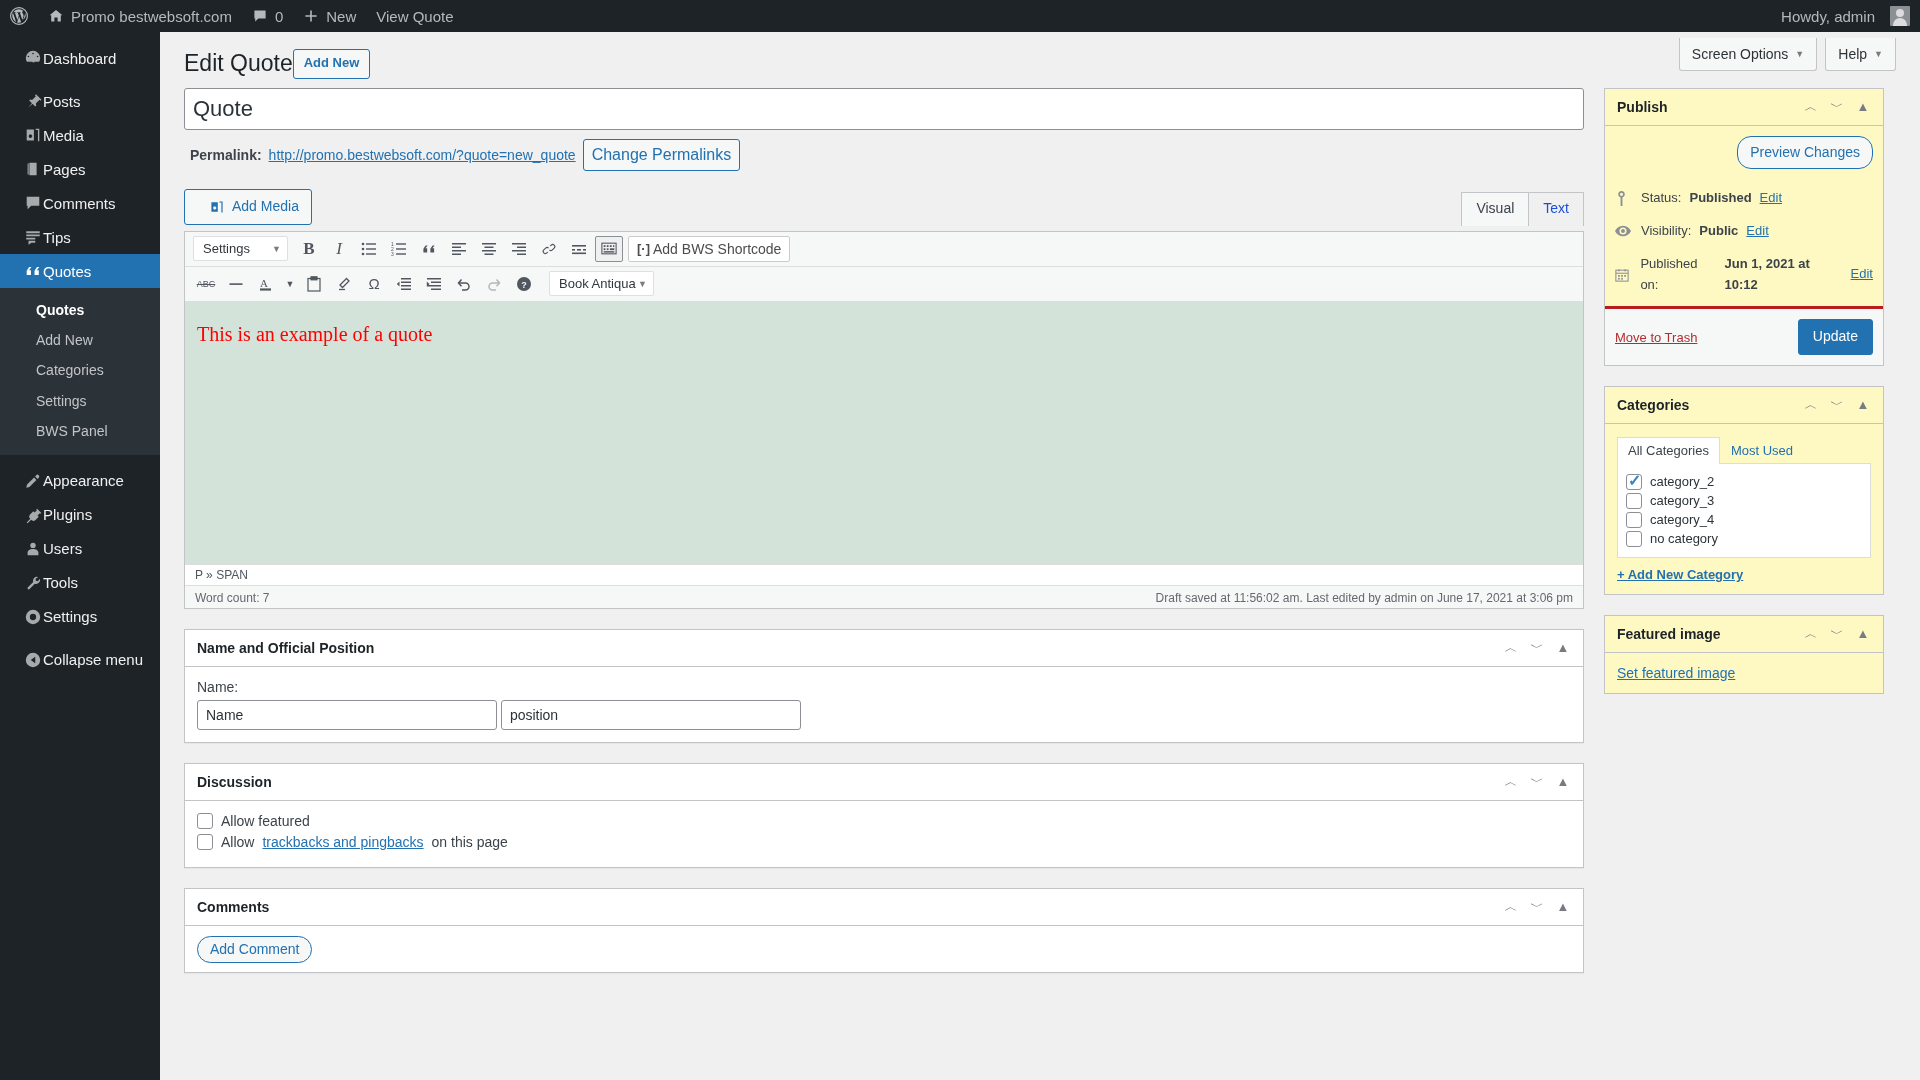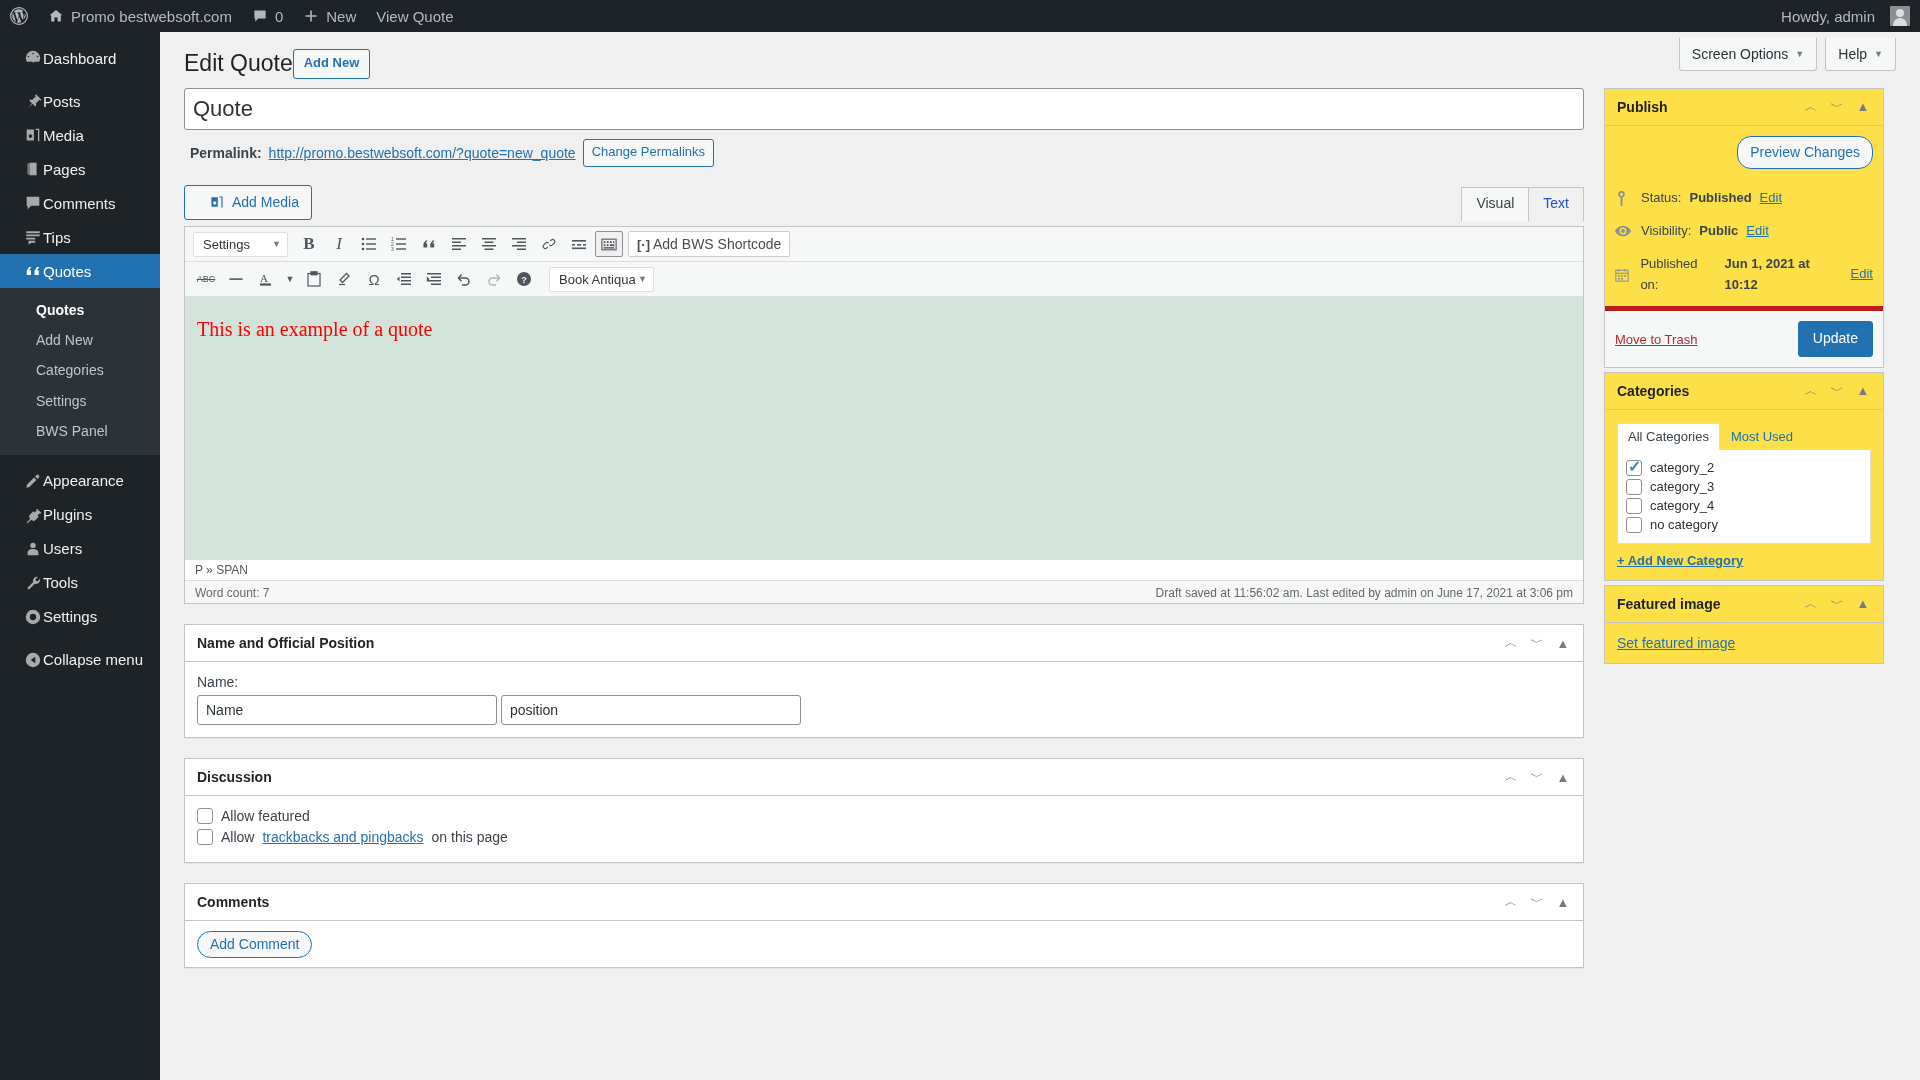--- a/index.html
+++ b/index.html
@@ -125,21 +125,21 @@
     padding: 9px 0 2px 6px; font-size: 14px; color: #3c434a;
     display: flex; align-items: center; gap: 7px;
   }
   .permalink-row strong { font-weight: 700; }
   .permalink-link {
     color: #2271b1; text-decoration: underline; cursor: pointer;
   }
   .small-btn {
     border: 1px solid #2271b1; border-radius: 3px;
     background: #f6f7f7; color: #2271b1;
-    font-size: 13px; padding: 2px 8px 3px; cursor: pointer; line-height: 1.6;
+    font-size: 16px; padding: 2px 8px 3px; cursor: pointer; line-height: 1.6;
   }
 
   
   #editor-wrap { margin-top: 16px; position: relative; }
   .media-row { display: flex; align-items: flex-end; justify-content: space-between; }
   .add-media-btn {
     border: 1px solid #2271b1; border-radius: 3px; background: #f6f7f7;
     color: #2271b1; font-size: 14px; padding: 5px 12px 6px 24px;
     cursor: pointer; display: flex; align-items: center; gap: 7px; line-height: 1.6;
   }
@@ -224,32 +224,32 @@
     font-size: 16px; color: #3582c4; font-weight: 700;
   }
   .inline-link { color: #2271b1; text-decoration: underline; cursor: pointer; }
   .btn-secondary {
     border: 1px solid #2271b1; border-radius: 14px; background: #f6f7f7;
     color: #2271b1; font-size: 14px; padding: 4px 12px 5px; cursor: pointer;
     line-height: 1.6;
   }
 
   
-  .side-box { background: #fde047; border: 1px solid #c3c4c7; margin-bottom: 4px; }
+  .side-box { background: #fef9c3; border: 1px solid #c3c4c7; margin-bottom: 20px; }
   .pub-actions { padding: 10px 10px 10px; display: flex; justify-content: flex-end; }
   .misc-pub {
     padding: 6px 10px 2px; font-size: 13px; color: #3c434a;
   }
   .misc-row {
     display: flex; align-items: center; gap: 8px;
     padding: 3px 0 9px 0; line-height: 1.6;
   }
   .misc-icon { color: #8c8f94; width: 18px; text-align: center; font-size: 14px; }
   .pub-footer {
-    border-top: 5px solid #b91c1c; background: #f6f7f7;
+    border-top: 3px solid #b91c1c; background: #f6f7f7;
     padding: 10px; display: flex; align-items: center; justify-content: space-between;
   }
   .trash-link { color: #b32d2e; text-decoration: underline; cursor: pointer; font-size: 13px; }
   .btn-primary {
     background: #2271b1; border: 1px solid #2271b1; border-radius: 3px;
     color: #fff; font-size: 14px; padding: 5px 14px 6px; cursor: pointer;
     line-height: 1.6;
   }
   .cat-tabs { display: flex; border-bottom: 1px solid #dcdcde; margin: 0 0 0 0; }
   .cat-tab {

